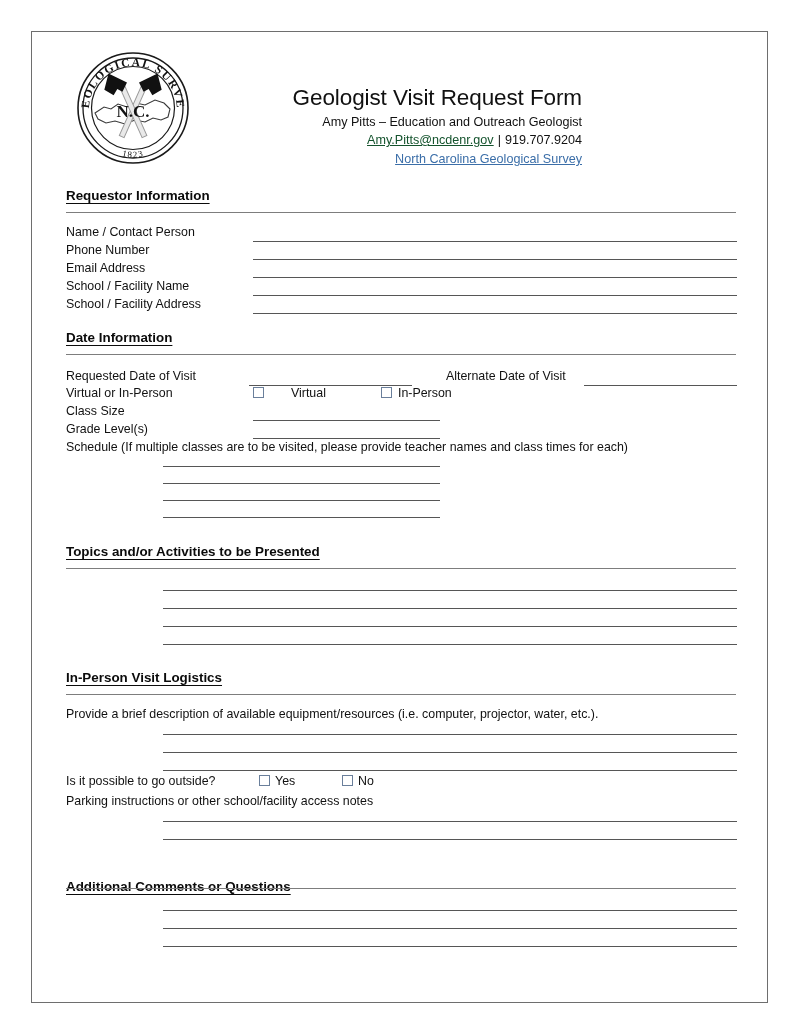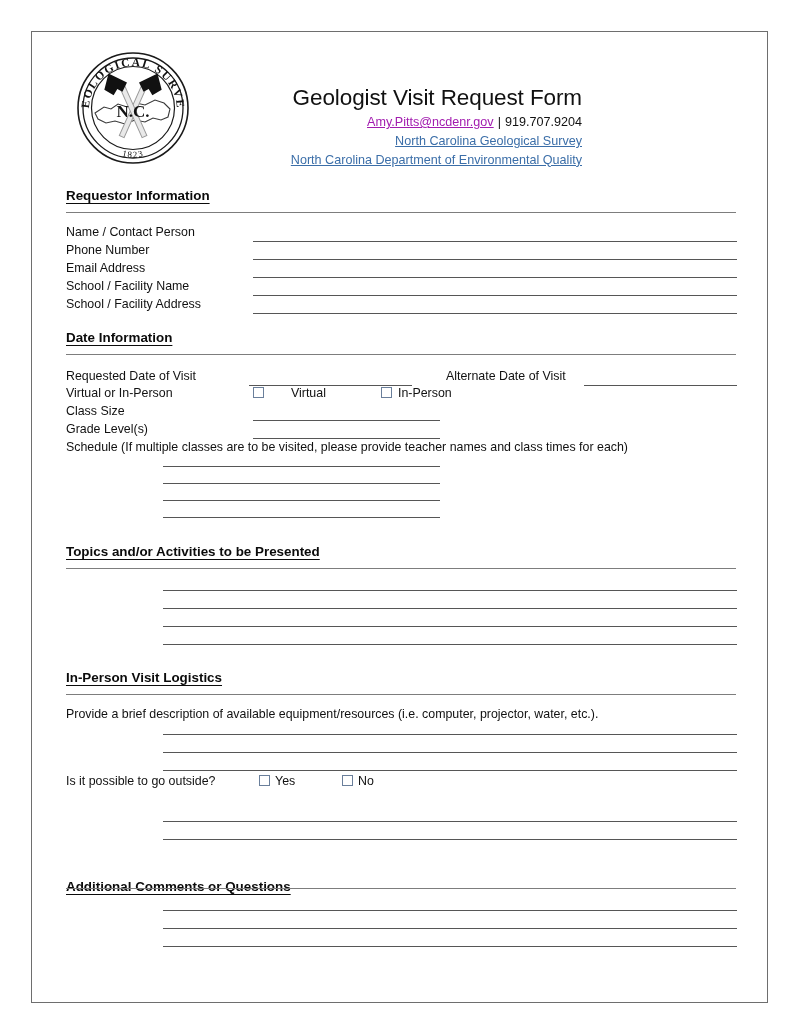--- a/index.html
+++ b/index.html
@@ -75,21 +75,21 @@
     color: #111;
     white-space: nowrap;
   }
   .contact-line {
     font-size: 12.6px;
     line-height: 19px;
     color: #111;
     white-space: nowrap;
   }
   .link {
-    color: #a21caf;
+    color: #14532d;
     text-decoration: underline;
     margin-left: 36px;
   }
   .link-line {
     font-size: 12.6px;
     line-height: 18.5px;
     color: #3b6ea8;
     text-decoration: underline;
     white-space: nowrap;
   }
@@ -174,25 +174,25 @@
         </text>
         <text font-family="Liberation Serif, serif" font-size="9" fill="#111" letter-spacing="1.2">
           <textPath href="#arcBot" startOffset="50%" text-anchor="middle">1823</textPath>
         </text>
         <text x="60" y="70" text-anchor="middle" font-family="Liberation Serif, serif" font-size="17" font-weight="bold" fill="#111">N.C.</text>
       </svg>
     </div>
 
     <div class="header-text">
       <div class="form-title">Geologist Visit Request Form</div>
+      <div class="subtitle">Amy Pitts – Education and Outreach Geologist</div>
       <div class="contact-line">
         <span class="link">Amy.Pitts@ncdenr.gov</span><span style="padding:0 4px;">|</span><span>919.707.9204</span>
       </div>
       <div class="link-line">North Carolina Geological Survey</div>
-      <div class="link-line">North Carolina Department of Environmental Quality</div>
     </div>
 
   </div>
 
   <div class="section-head" style="left:34px; top:156px;">Requestor Information</div>
   <div class="rule" style="top:180px;"></div>
 
   <div class="label" style="left:34px; top:192px;">Name / Contact Person</div>
   <div class="fill" style="left:221px; top:209px; width:484px;"></div>
 
@@ -251,20 +251,21 @@
   <div class="fill" style="left:131px; top:702px; width:574px;"></div>
   <div class="fill" style="left:131px; top:720px; width:574px;"></div>
   <div class="fill" style="left:131px; top:738px; width:574px;"></div>
 
   <div class="label" style="left:34px; top:741px;">Is it possible to go outside?</div>
   <div class="cbox" style="left:227px; top:743px;"></div>
   <div class="label" style="left:243px; top:741px;">Yes</div>
   <div class="cbox" style="left:310px; top:743px;"></div>
   <div class="label" style="left:326px; top:741px;">No</div>
 
+  <div class="label" style="left:34px; top:761px;">Parking instructions or other school/facility access notes</div>
 
   <div class="fill" style="left:131px; top:789px; width:574px;"></div>
   <div class="fill" style="left:131px; top:807px; width:574px;"></div>
 
   <div class="section-head" style="left:34px; top:832px;margin-top:15px;">Additional Comments or Questions</div>
   <div class="rule" style="top:856px;"></div>
 
   <div class="fill" style="left:131px; top:878px; width:574px;"></div>
   <div class="fill" style="left:131px; top:896px; width:574px;"></div>
   <div class="fill" style="left:131px; top:914px; width:574px;"></div>

